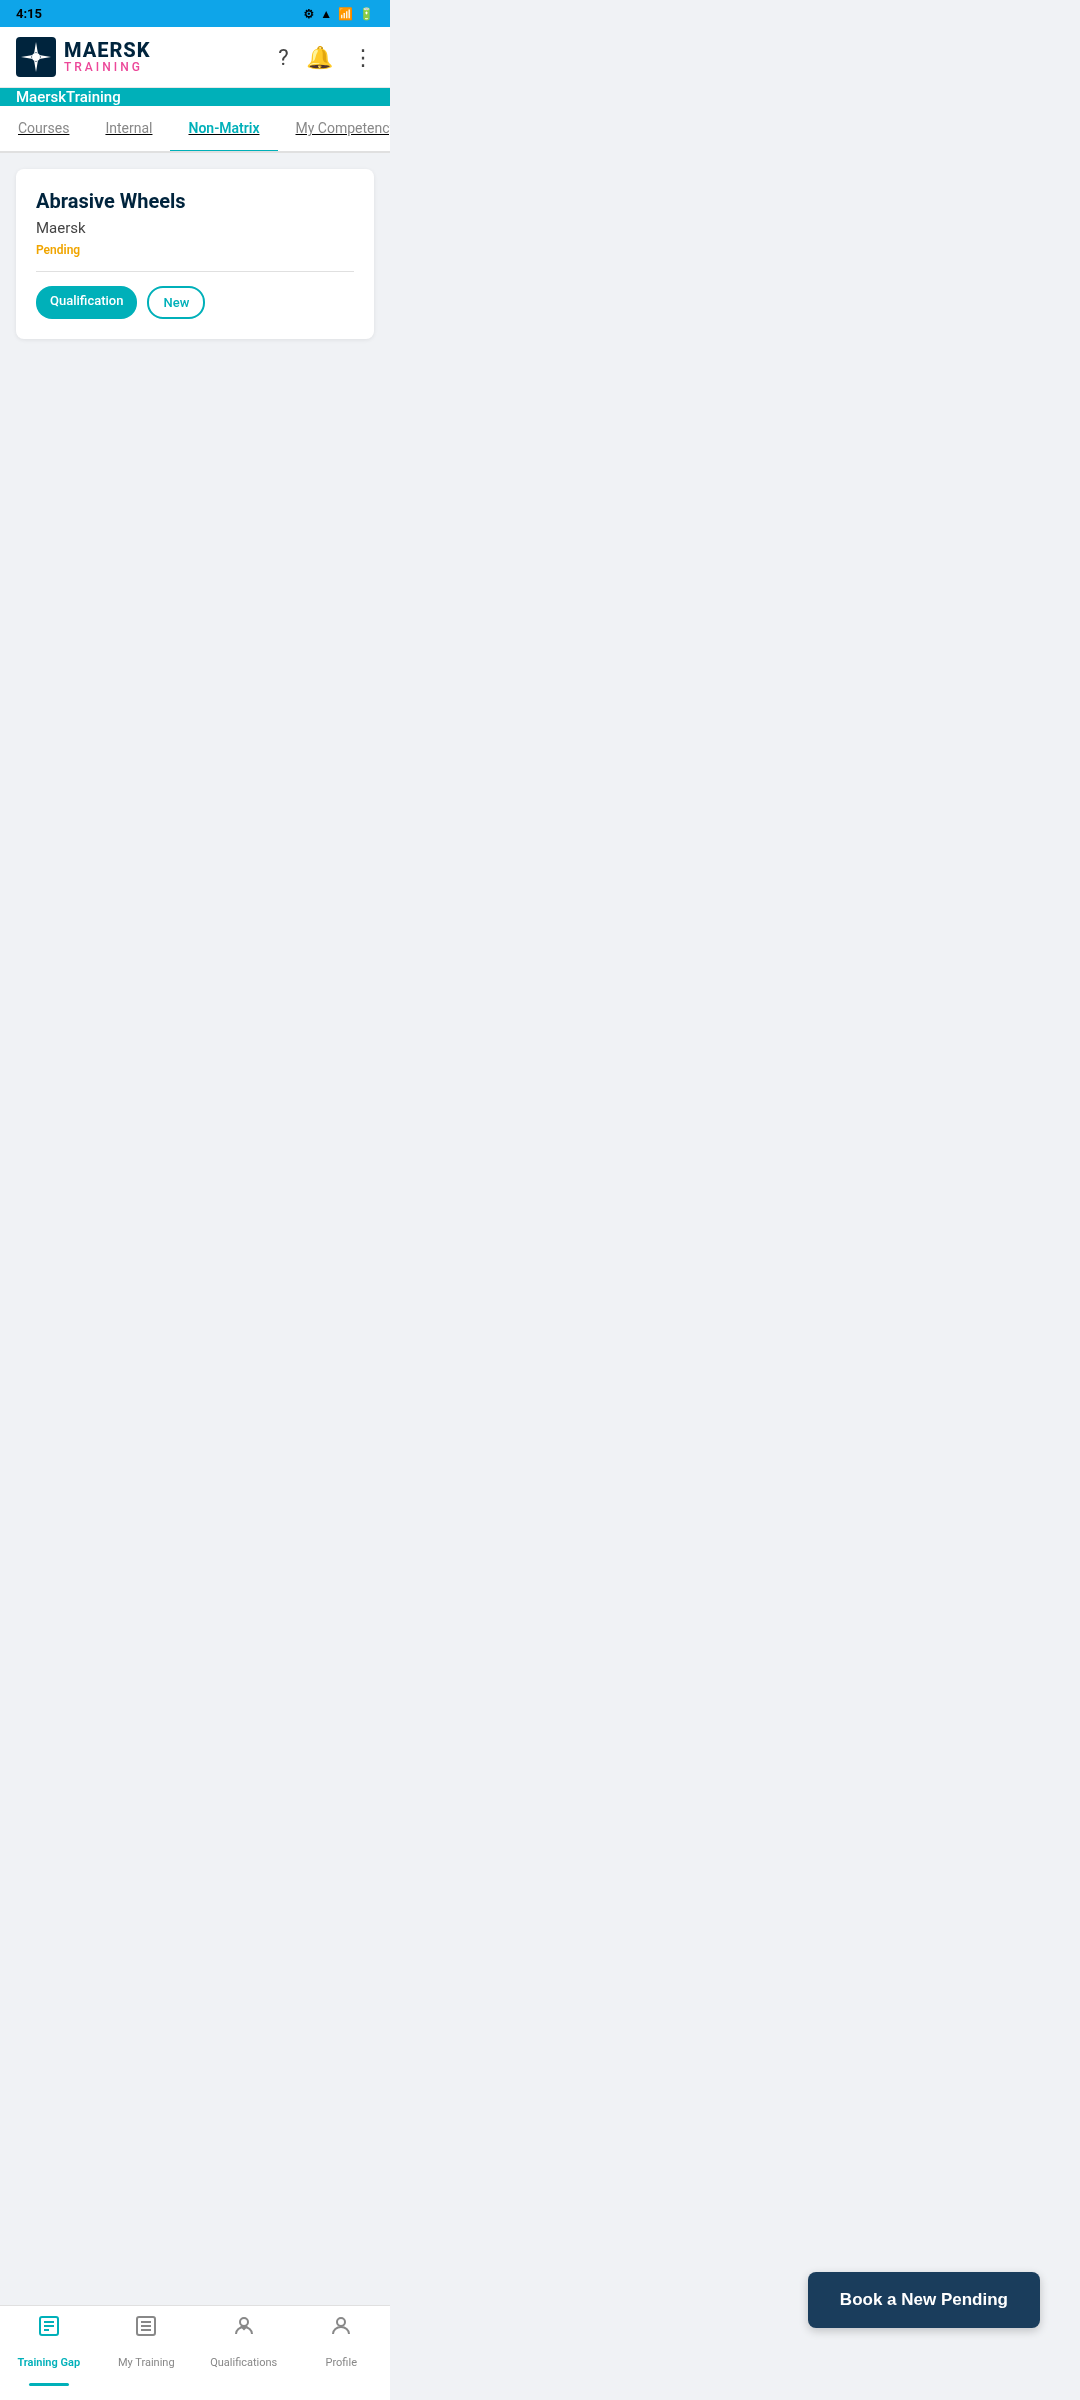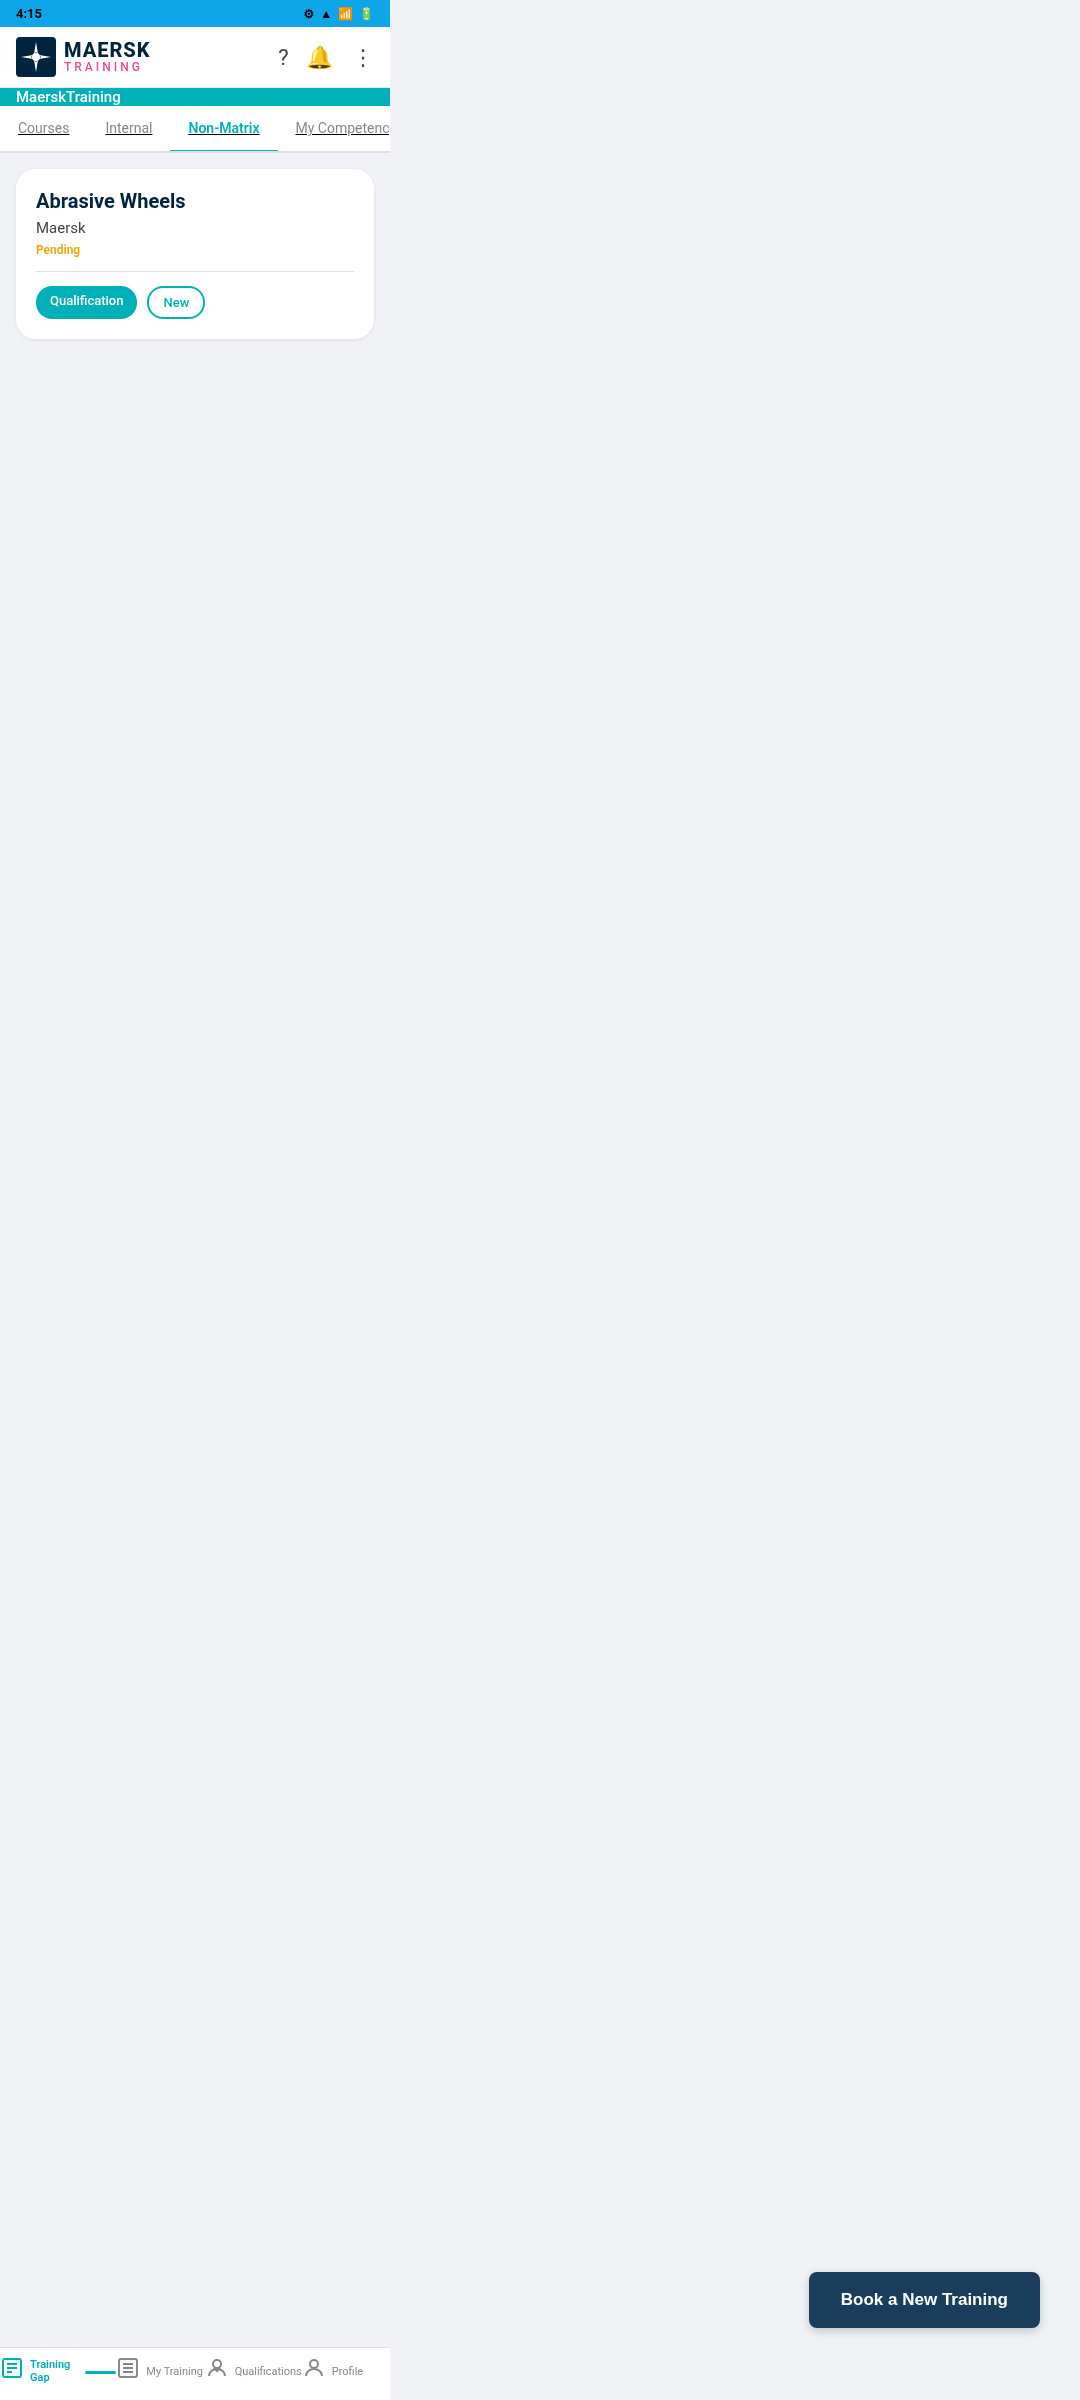--- a/index.html
+++ b/index.html
@@ -107,21 +107,21 @@
     }
 
     
     .main-content {
       padding: 16px;
     }
 
     
     .training-card {
       background: #fff;
-      border-radius: 20px;
+      border-radius: 8px;
       padding: 20px;
       box-shadow: 0 1px 4px rgba(0,0,0,0.08);
     }
     .card-title {
       font-size: 20px;
       font-weight: 700;
       color: #00243d;
       margin-bottom: 6px;
     }
     .card-org {
@@ -190,22 +190,23 @@
       right: 0;
       width: 390px;
       background: #fff;
       border-top: 1px solid #e0e0e0;
       display: flex;
       justify-content: space-around;
       padding: 8px 0 14px;
     }
     .nav-item {
       display: flex;
-      align-items: center;
-      gap: 6px;
+      flex-direction: column;
+      align-items: center;
+      gap: 12px;
       cursor: pointer;
       flex: 1;
     }
     .nav-icon {
       font-size: 24px;
       color: #888;
     }
     .nav-icon.active-nav {
       color: #00b0b9;
     }
@@ -292,21 +293,21 @@
     <div class="card-status">Pending</div>
     <hr class="card-divider">
     <div class="card-tags">
       <span class="tag tag-qualification">Qualification</span>
       <span class="tag tag-new">New</span>
     </div>
   </div>
 </div>
 
 <div class="book-btn-container">
-  <button class="book-btn">Book a New Training</button>
+  <button class="book-btn">Book a New Pending</button>
 </div>
 
 <div class="bottom-nav">
   <div class="nav-item active-item">
     <span class="nav-icon active-nav">
       <svg width="24" height="24" viewBox="0 0 24 24" fill="none" stroke="#00b0b9" stroke-width="2">
         <rect x="3" y="3" width="18" height="18" rx="2"></rect>
         <line x1="7" y1="8" x2="17" y2="8"></line>
         <line x1="7" y1="12" x2="17" y2="12"></line>
         <line x1="7" y1="16" x2="12" y2="16"></line>

